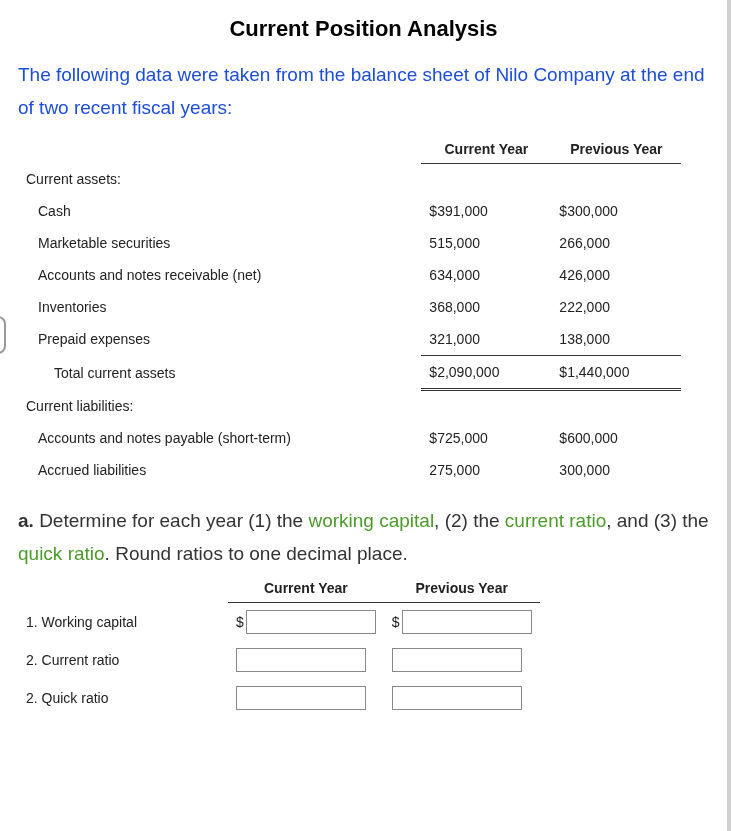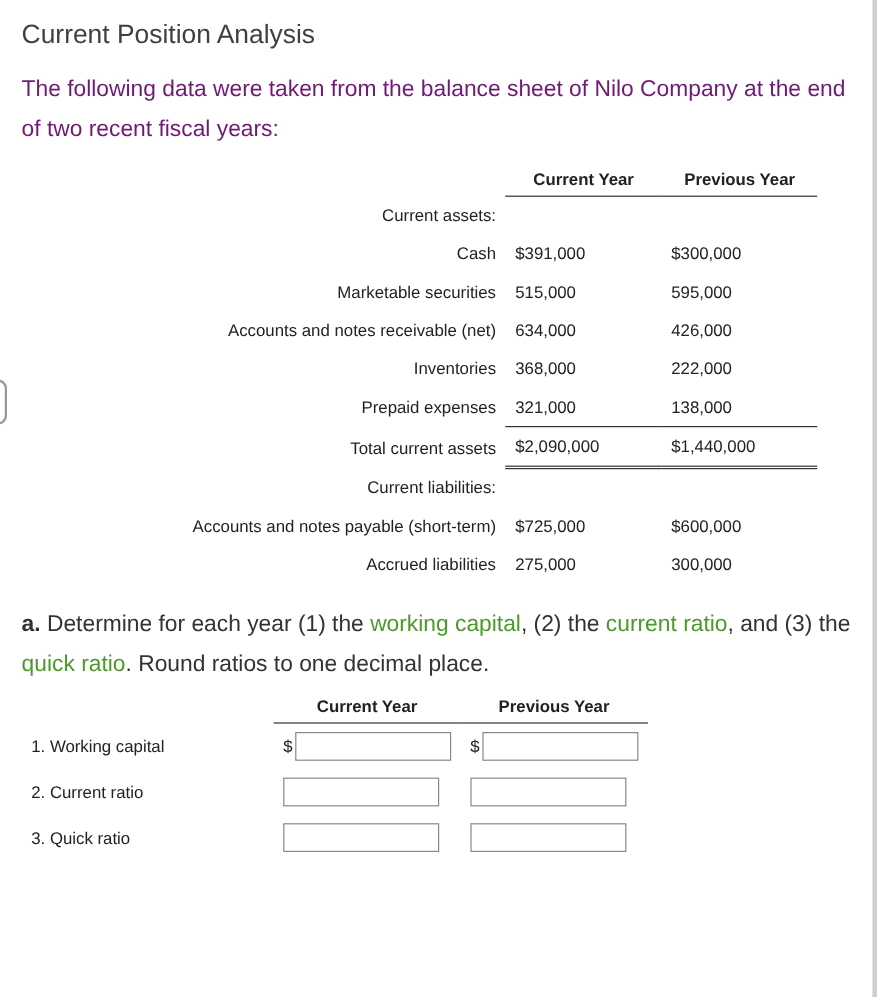--- a/index.html
+++ b/index.html
@@ -12,48 +12,49 @@
     .page {
       width: 731px;
       height: 831px;
       background: #ffffff;
       border-right: 4px solid #d0d0d0;
       padding: 12px 18px 0 18px;
       position: relative;
       overflow: hidden;
     }
     .title {
-      color: #404040;
+      color: #000000;
       font-size: 22px;
       margin: 4px 0 12px 0;
-      font-weight: normal;
+      font-weight: bold;
+      text-align: center;
     }
     .intro {
       font-size: 19px;
-      color: #701a75;
+      color: #1d4ed8;
       line-height: 1.75;
       margin: 16px 0 10px 0;
     }
     table.balance {
       border-collapse: collapse;
       width: 96%;
       font-size: 14px;
       color: #222;
     }
     table.balance th {
       font-weight: bold;
       text-align: center;
       padding: 6px 8px 6px 8px;
       border-bottom: 1.5px solid #333;
       white-space: nowrap;
     }
     table.balance td {
       padding: 8px 8px;
     }
-    td.label { text-align: right; }
+    td.label { text-align: left; }
     td.label.indent1 { padding-left: 20px; }
     td.label.indent2 { padding-left: 36px; }
     td.num {
       text-align: left;
       white-space: nowrap;
       width: 130px;
     }
     td.grandtotal {
       border-top: 1.5px solid #333;
       border-bottom: 3px double #333;
@@ -137,21 +138,21 @@
           <td></td>
     </tr>
     <tr>
       <td class="label indent1">Cash</td>
       <td class="num">$391,000</td>
       <td class="num">$300,000</td>
     </tr>
     <tr>
       <td class="label indent1">Marketable securities</td>
       <td class="num">515,000</td>
-      <td class="num">595,000</td>
+      <td class="num">266,000</td>
     </tr>
     <tr>
       <td class="label indent1">Accounts and notes receivable (net)</td>
       <td class="num">634,000</td>
       <td class="num">426,000</td>
     </tr>
     <tr>
       <td class="label indent1">Inventories</td>
       <td class="num">368,000</td>
       <td class="num">222,000</td>
@@ -203,20 +204,20 @@
       <td class="ans-cell">
         <span class="dollar">$</span><input class="fill" type="text" style="">
       </td>
     </tr>
     <tr>
       <td class="ans-label">2.  Current ratio</td>
       <td class="ans-cell"><input class="fill" type="text" style=""></td>
       <td class="ans-cell"><input class="fill" type="text" style=""></td>
     </tr>
     <tr>
-      <td class="ans-label">3.  Quick ratio</td>
+      <td class="ans-label">2.  Quick ratio</td>
       <td class="ans-cell"><input class="fill" type="text" style=""></td>
       <td class="ans-cell"><input class="fill" type="text" style=""></td>
     </tr>
   </tbody>
     </table>
 
 </div>
 
 </body></html>

